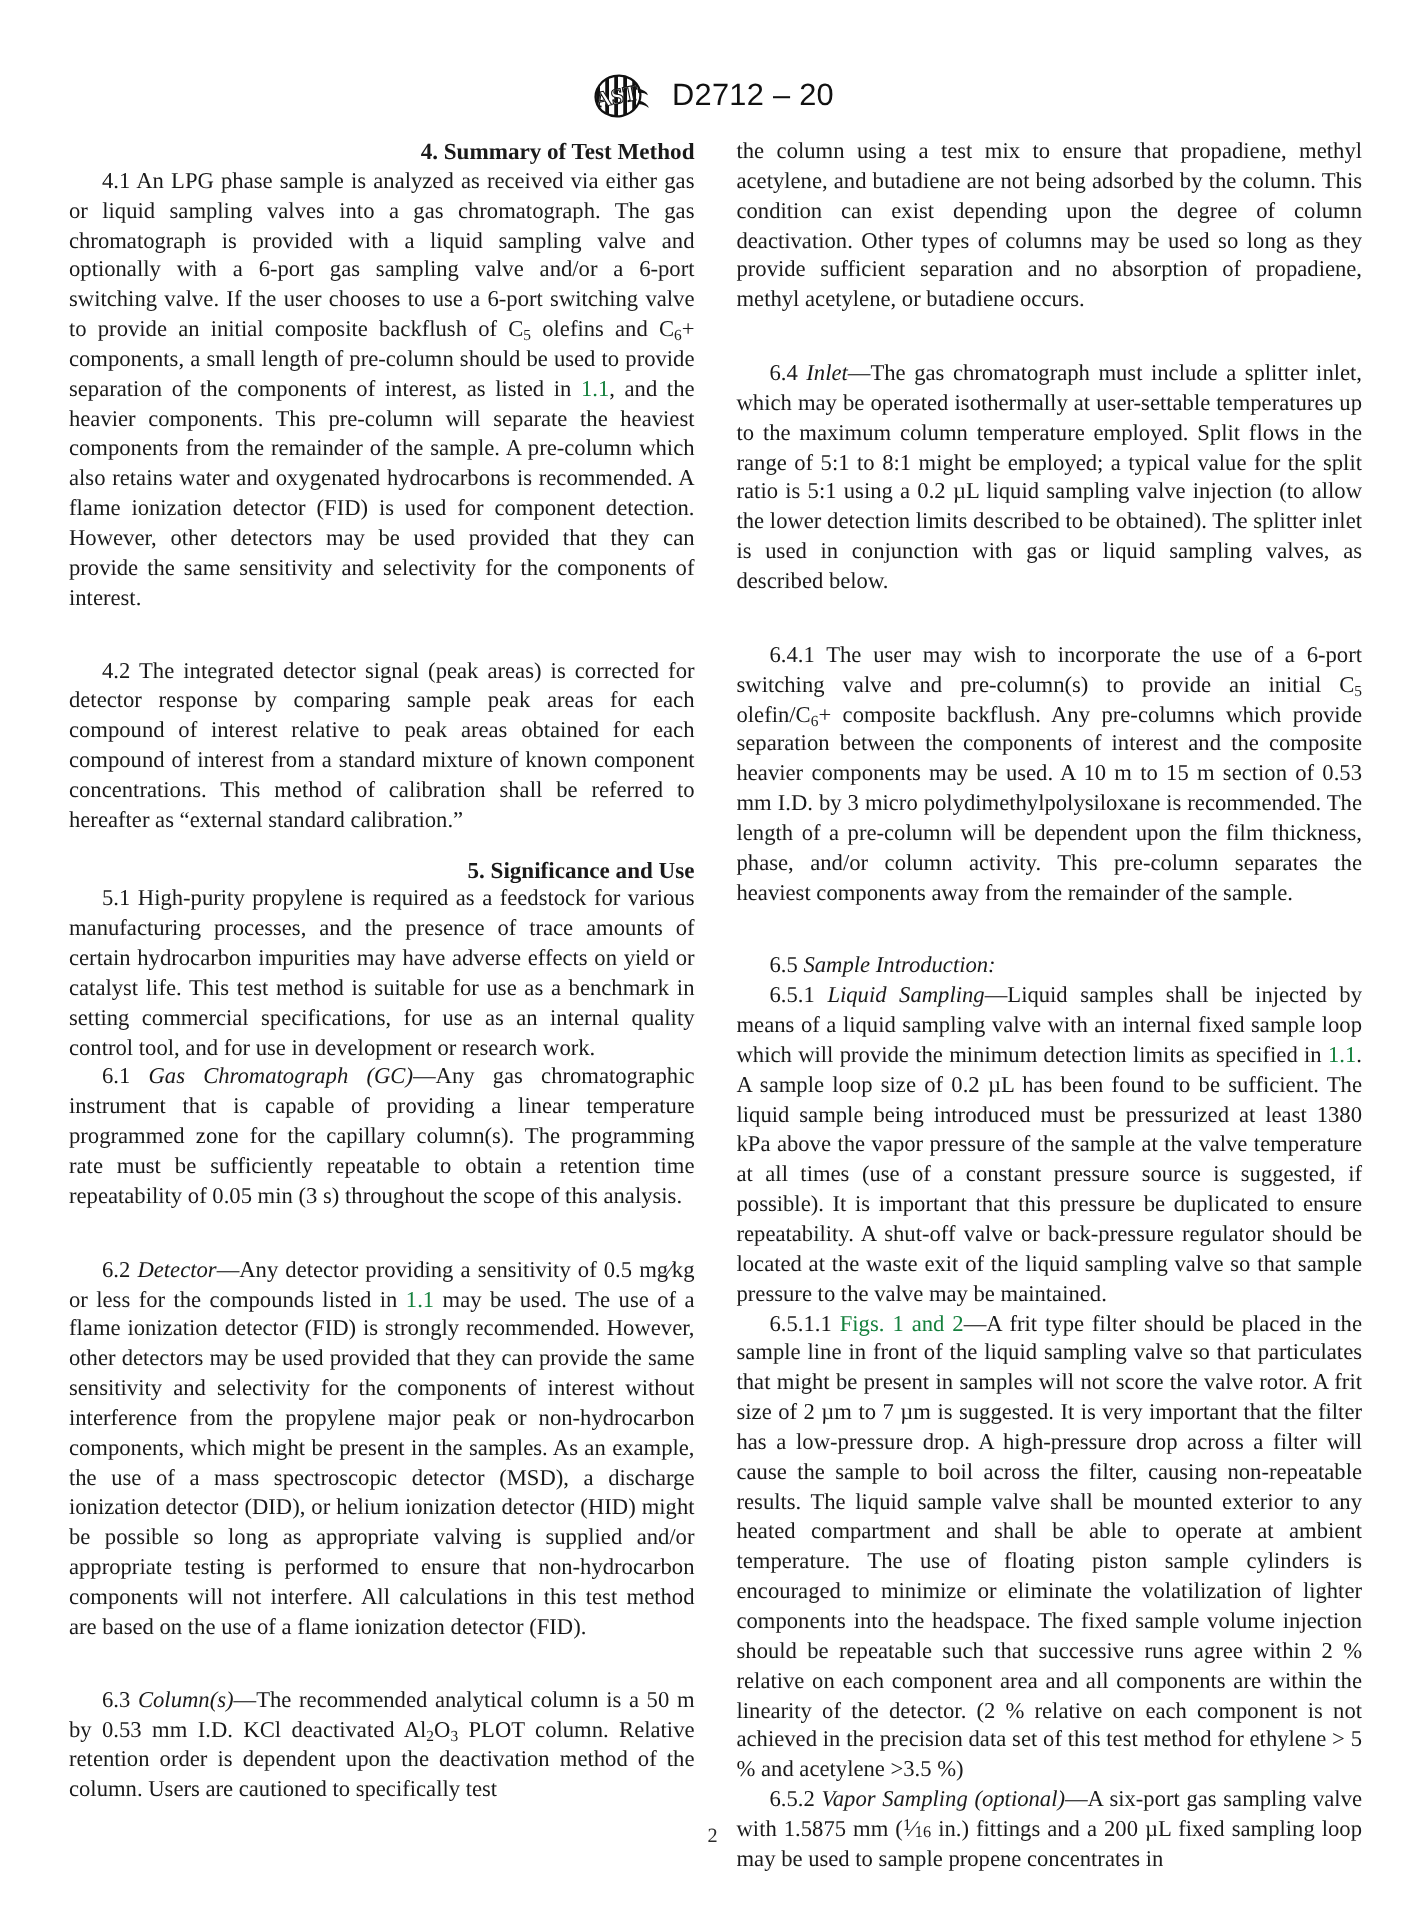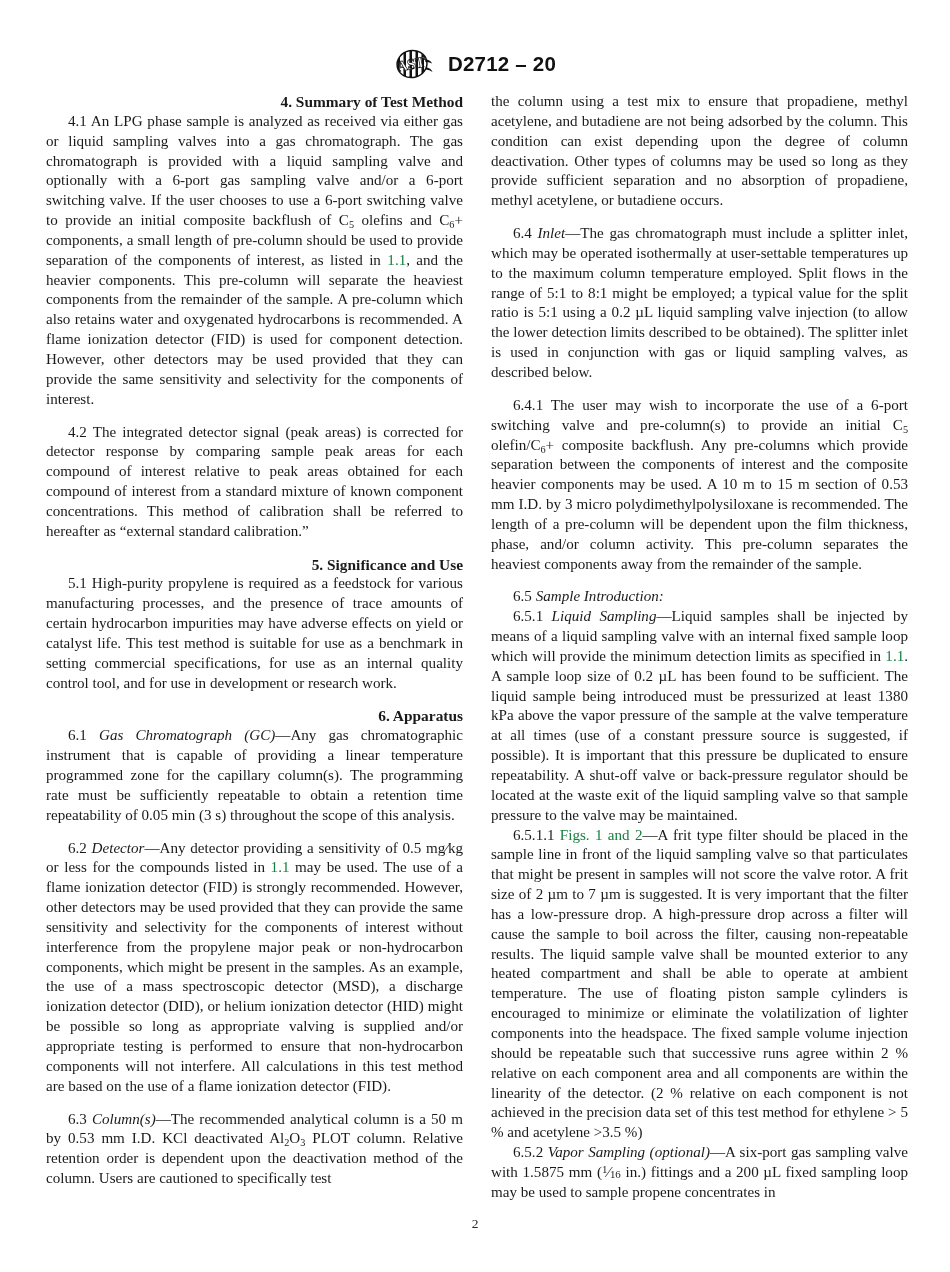--- a/index.html
+++ b/index.html
@@ -35,21 +35,21 @@
     justify-content: center;
     gap: 12px;
   }
   .astm-logo {
     display: block;
     width: 42px;
     height: 32px;
   }
   .doc-id {
     font-family: "Liberation Sans", "DejaVu Sans", sans-serif;
-    font-weight: bold;
+    font-weight: normal;
     font-size: 20.5px;
     letter-spacing: 0.2px;
     color: #111111;
     white-space: nowrap;
   }
 
   
   .columns {
     position: absolute;
     top: 92px;
@@ -79,21 +79,21 @@
   }
   .sec-head.spaced-top { margin-top: 13px; }
   .sec-head + p { margin-top: 3px; }
 
   p.para {
     margin: 0;
     padding: 0;
     text-indent: 22px;
     text-align: justify;
   }
-  p.para.gap { margin-top: 13px; }
+  p.para.gap { margin-top: 29px; }
   p.para.nogap { margin-top: 0; }
 
   .it { font-style: italic; }
   .lnk { color: #15803d; }
   sub { font-size: 0.68em; vertical-align: -0.28em; line-height: 0; }
   .frac-num { font-size: 0.72em; vertical-align: 0.38em; line-height: 0; }
   .frac-den { font-size: 0.72em; vertical-align: -0.06em; line-height: 0; }
 
   
   .page-number {
@@ -147,21 +147,20 @@
       <h2 class="sec-head">4.  Summary of Test Method</h2>
 
       <p class="para nogap"><span>4.1  An LPG phase sample is analyzed as received via either gas or liquid sampling valves into a gas chromatograph. The gas chromatograph is provided with a liquid sampling valve and optionally with a 6-port gas sampling valve and/or a 6-port switching valve. If the user chooses to use a 6-port switching valve to provide an initial composite backflush of C</span><sub>5</sub><span> olefins and C</span><sub>6</sub><span>+ components, a small length of pre-column should be used to provide separation of the components of interest, as listed in </span><span class="lnk">1.1</span><span>, and the heavier components. This pre-column will separate the heaviest components from the remainder of the sample. A pre-column which also retains water and oxygenated hydrocarbons is recommended. A flame ionization detector (FID) is used for component detection. However, other detectors may be used provided that they can provide the same sensitivity and selectivity for the components of interest.</span></p>
 
       <p class="para gap">4.2  The integrated detector signal (peak areas) is corrected for detector response by comparing sample peak areas for each compound of interest relative to peak areas obtained for each compound of interest from a standard mixture of known component concentrations. This method of calibration shall be referred to hereafter as “external standard calibration.”</p>
 
       <h2 class="sec-head spaced-top">5.  Significance and Use</h2>
 
       <p class="para nogap">5.1  High-purity propylene is required as a feedstock for various manufacturing processes, and the presence of trace amounts of certain hydrocarbon impurities may have adverse effects on yield or catalyst life. This test method is suitable for use as a benchmark in setting commercial specifications, for use as an internal quality control tool, and for use in development or research work.</p>
 
-      <h2 class="sec-head spaced-top">6.  Apparatus</h2>
 
       <p class="para nogap"><span>6.1  </span><span class="it">Gas Chromatograph (GC)</span><span>—Any gas chromatographic instrument that is capable of providing a linear temperature programmed zone for the capillary column(s). The programming rate must be sufficiently repeatable to obtain a retention time repeatability of 0.05 min (3 s) throughout the scope of this analysis.</span></p>
 
       <p class="para gap"><span>6.2 </span><span class="it">Detector</span><span>—Any detector providing a sensitivity of 0.5 mg⁄kg or less for the compounds listed in </span><span class="lnk">1.1</span><span> may be used. The use of a flame ionization detector (FID) is strongly recommended. However, other detectors may be used provided that they can provide the same sensitivity and selectivity for the components of interest without interference from the propylene major peak or non-hydrocarbon components, which might be present in the samples. As an example, the use of a mass spectroscopic detector (MSD), a discharge ionization detector (DID), or helium ionization detector (HID) might be possible so long as appropriate valving is supplied and/or appropriate testing is performed to ensure that non-hydrocarbon components will not interfere. All calculations in this test method are based on the use of a flame ionization detector (FID).</span></p>
 
       <p class="para gap"><span>6.3 </span><span class="it">Column(s)</span><span>—The recommended analytical column is a 50 m by 0.53 mm I.D. KCl deactivated Al</span><sub>2</sub><span>O</span><sub>3</sub><span> PLOT column. Relative retention order is dependent upon the deactivation method of the column. Users are cautioned to specifically test</span></p>
 
     </div>
 
     <div class="col">

